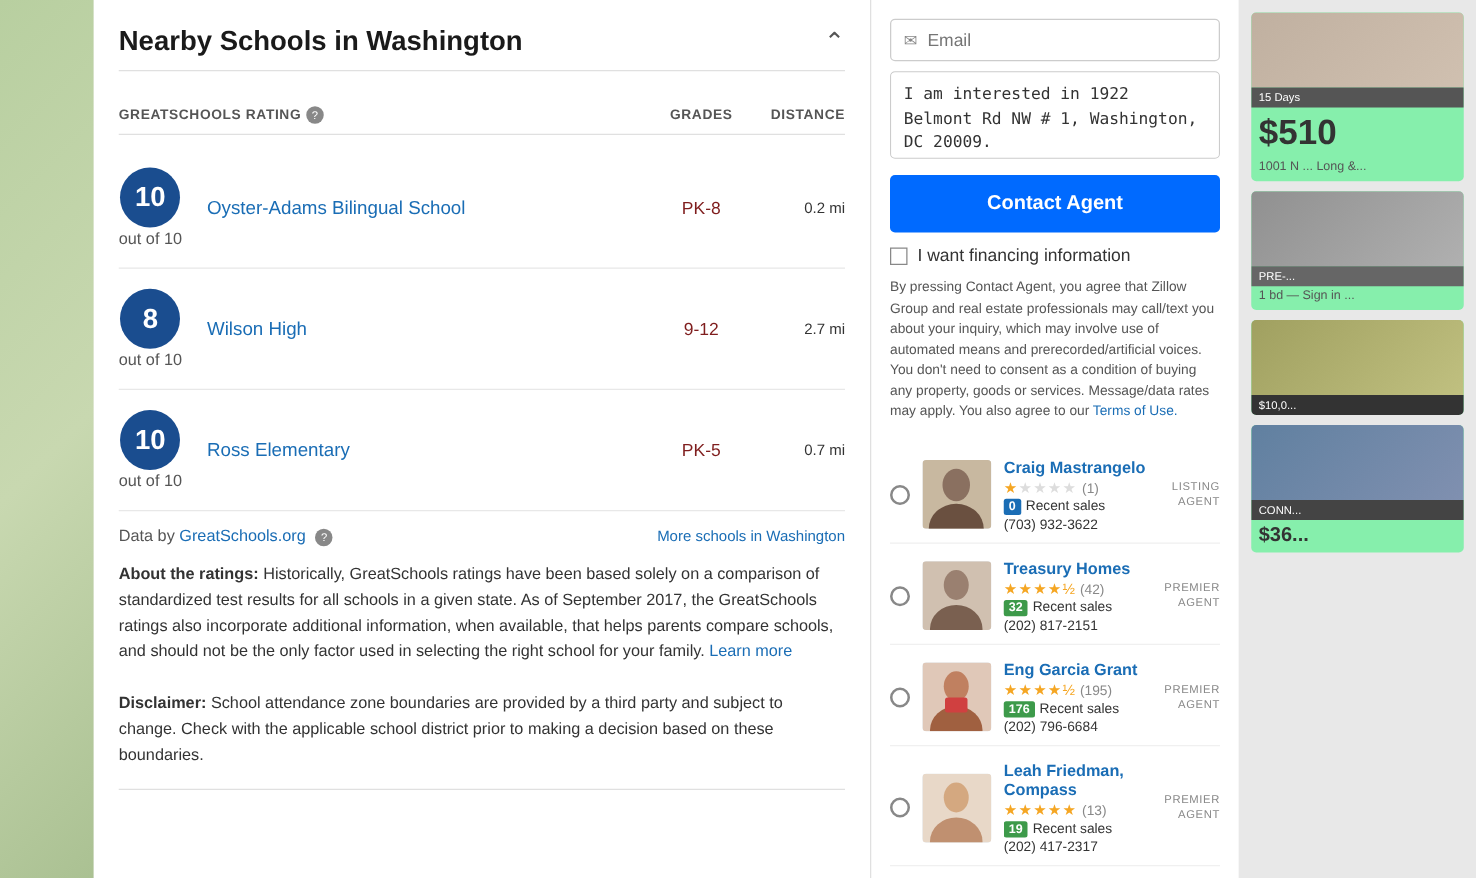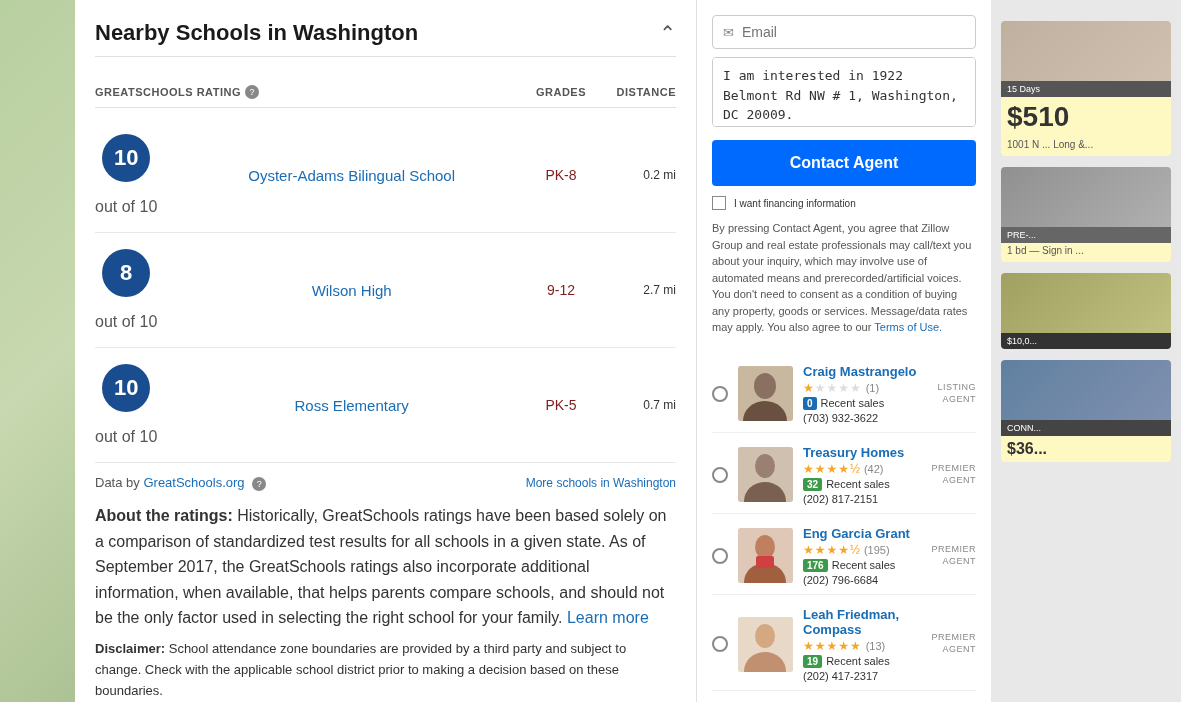--- a/index.html
+++ b/index.html
@@ -20,48 +20,48 @@
     .schools-table-header .rating-label { font-size: 11px; font-weight: 700; color: #555; letter-spacing: 0.5px; text-transform: uppercase; }
     .question-icon { display: inline-flex; align-items: center; justify-content: center; width: 14px; height: 14px; border-radius: 50%; background: #888; color: #fff; font-size: 9px; margin-left: 4px; cursor: pointer; }
     .header-spacer { flex: 1; }
     .grades-label { font-size: 11px; font-weight: 700; color: #555; letter-spacing: 0.5px; text-transform: uppercase; width: 70px; text-align: center; }
     .distance-label { font-size: 11px; font-weight: 700; color: #555; letter-spacing: 0.5px; text-transform: uppercase; width: 80px; text-align: right; }
 
     .school-row { display: flex; align-items: center; padding: 16px 0; border-bottom: 1px solid #e8e8e8; }
     .school-score { display: flex; flex-direction: column; align-items: center; margin-right: 20px; }
     .score-circle { width: 48px; height: 48px; border-radius: 50%; background: #1a4d8f; color: #fff; display: flex; align-items: center; justify-content: center; font-size: 22px; font-weight: 700; }
     .score-circle.blue { background: #1a4d8f; }
-    .score-label { font-size: 16px; color: #555; margin-top: 16px; white-space: nowrap; }
-    .school-info { flex: 1; text-align: center; }
+    .score-label { font-size: 13px; color: #555; margin-top: 1px; white-space: nowrap; }
+    .school-info { flex: 1; }
     .school-name { color: #1a6db5; font-size: 15px; text-decoration: none; }
     .school-grades { width: 70px; text-align: center; font-size: 14px; color: #7f1d1d; }
     .school-distance { width: 80px; text-align: right; font-size: 12px; color: #333; }
 
     .data-source { display: flex; align-items: center; justify-content: space-between; padding: 12px 0; font-size: 13px; color: #555; }
     .data-source a { color: #1a6db5; text-decoration: none; }
     .more-schools-link { color: #1a6db5; text-decoration: none; font-size: 12px; font-weight: 500; }
 
-    .about-ratings { font-size: 16px; color: #333; line-height: 1.6; margin-bottom: 8px; }
+    .about-ratings { font-size: 13px; color: #333; line-height: 1.6; margin-bottom: 20px; }
     .about-ratings strong { font-weight: 600; }
     .about-ratings a { color: #1a6db5; text-decoration: none; }
 
     .disclaimer { font-size: 13px; color: #333; line-height: 1.6; }
     .disclaimer strong { font-weight: 600; }
 
     .divider { border: none; border-top: 1px solid #e0e0e0; margin: 16px 0; }
 
     
     .email-input { width: 100%; border: 1px solid #ccc; border-radius: 4px; padding: 8px 10px; font-size: 14px; color: #999; margin-bottom: 8px; display: flex; align-items: center; gap: 8px; }
     .email-icon { color: #888; font-size: 13px; }
     .email-input input { border: none; outline: none; width: 100%; font-size: 14px; color: #999; }
 
     .message-textarea { width: 100%; border: 1px solid #ccc; border-radius: 4px; padding: 8px 10px; font-size: 13px; color: #333; min-height: 70px; resize: none; margin-bottom: 10px; line-height: 1.5; }
     .contact-btn { width: 100%; background: #006aff; color: #fff; border: none; border-radius: 4px; padding: 14px; font-size: 16px; font-weight: 600; cursor: pointer; margin-bottom: 10px; }
 
-    .financing-row { display: flex; align-items: center; gap: 8px; margin-bottom: 10px; font-size: 10px; color: #333; }
+    .financing-row { display: flex; align-items: flex-end; gap: 8px; margin-bottom: 10px; font-size: 14px; color: #333; }
     .financing-checkbox { width: 14px; height: 14px; border: 1px solid #888; background: #fff; flex-shrink: 0; }
 
     .terms-text { font-size: 11px; color: #555; line-height: 1.5; margin-bottom: 14px; }
     .terms-text a { color: #1a6db5; text-decoration: none; }
 
     .agent-list { display: flex; flex-direction: column; gap: 4px; margin-top: 20px; }
     .agent-row { display: flex; align-items: center; gap: 10px; padding: 8px 0; border-bottom: 1px solid #f0f0f0; }
     .agent-radio { width: 16px; height: 16px; border-radius: 50%; border: 2px solid #888; flex-shrink: 0; cursor: pointer; }
     .agent-photo-placeholder { width: 55px; height: 55px; background: #ddd; border-radius: 3px; flex-shrink: 0; display: flex; align-items: center; justify-content: center; font-size: 10px; color: #888; overflow: hidden; }
     .agent-details { flex: 1; min-width: 0; }
@@ -71,21 +71,21 @@
     .agent-sales { display: flex; align-items: center; gap: 4px; font-size: 11px; color: #333; margin: 2px 0; }
     .sales-badge { background: #1a6db5; color: #fff; font-size: 10px; font-weight: 700; padding: 1px 4px; border-radius: 2px; }
     .sales-badge.green { background: #3d9a4a; }
     .agent-phone { font-size: 11px; color: #333; }
     .agent-type { font-size: 9px; color: #888; text-align: right; letter-spacing: 0.5px; text-transform: uppercase; line-height: 1.3; }
 
     .learn-link { display: block; margin-top: 10px; font-size: 13px; color: #1a6db5; text-decoration: none; }
 
     
     .scroll-panel { width: 190px; background: #e8e8e8; padding: 10px; }
-    .scroll-item { background: #fef9c3; border-radius: 4px; margin-bottom: 8px; overflow: hidden; margin-top: 11px; }
+    .scroll-item { background: #86efac; border-radius: 4px; margin-bottom: 8px; overflow: hidden; }
     .scroll-item-header { background: #555; color: #fff; font-size: 9px; padding: 3px 6px; }
     .scroll-item-price { font-size: 28px; font-weight: 700; color: #333; padding: 4px 6px; }
     .scroll-item-detail { font-size: 10px; color: #555; padding: 2px 6px 6px; }
     .scroll-item-img { width: 100%; height: 60px; background: linear-gradient(135deg, #c0b0a0, #d0c0b0); }
 
     .star-partial { color: #f5a623; }
     .star-empty { color: #ddd; }
   </style>
 </head>
 <body>

